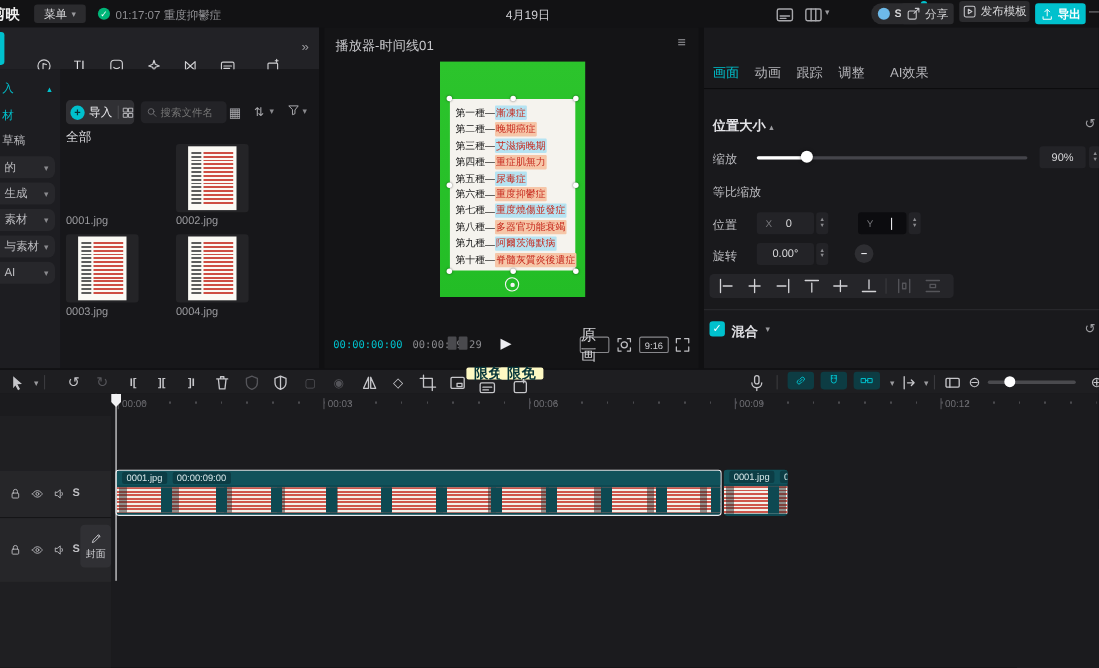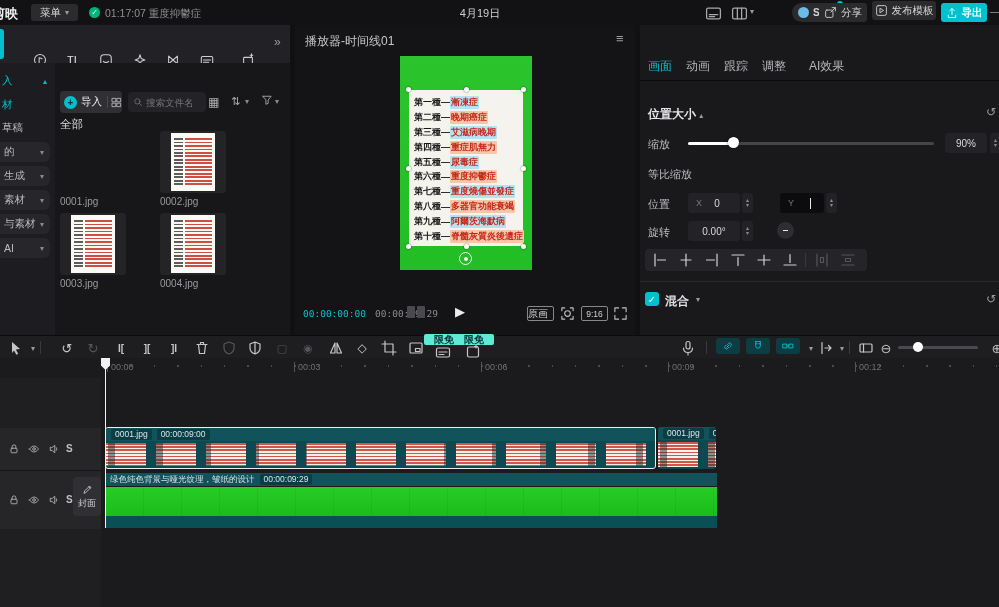--- a/index.html
+++ b/index.html
@@ -15,21 +15,21 @@
   .atb-item{position:absolute;top:28px;height:32px;display:flex;flex-direction:column;align-items:center;justify-content:space-between;color:#cfcfd2}
   .atb-item .albl{font-size:9px;color:#c2c2c6;white-space:nowrap}
   .nav-row{position:absolute;left:0;width:55px;height:20px;display:flex;align-items:center;font-size:10.5px;color:#bdbdc1}
   .nav-pill{background:#27272b;border-radius:0 6px 6px 0;padding-left:4px;justify-content:space-between;padding-right:6px}
   .tile{position:absolute;width:66px;height:62px;background:#242427;border-radius:3px}
   .thumbw{position:absolute;left:11px;top:2px;width:44px;height:58px;background:#fbfaf5}
   .red-lines{position:absolute;inset:5px 3px;background:
      repeating-linear-gradient(180deg, rgba(40,40,40,.75) 0 1.7px, transparent 1.7px 3.5px) left top/24% 100% no-repeat,
      repeating-linear-gradient(180deg, rgba(198,48,36,.85) 0 1.7px, transparent 1.7px 3.5px) right top/72% 100% no-repeat}
   .fname{position:absolute;font-size:10px;color:#9a9a9e}
-  .cline{height:14.9px;display:flex;align-items:center;font-size:9px;font-weight:bold;white-space:nowrap}
+  .cline{height:14.9px;display:flex;align-items:center;font-size:9px;font-weight:normal;white-space:nowrap}
   .cline .pfx,.cline .dsh{color:#181818}
   .cline .dname{color:#c6281c;padding:0 1px;border-radius:1px}
   .cline:nth-child(odd) .dname{background:#b5e3f2}
   .cline:nth-child(even) .dname{background:#f6c6a8}
   .handle{position:absolute;width:5px;height:5px;background:#fff;border-radius:50%;box-shadow:0 0 2px rgba(0,0,0,.6)}
   .itab{position:absolute;top:33px;font-size:12px;color:#b5b5b9}
   .istab{position:absolute;top:0;height:25px;display:flex;align-items:center;justify-content:center;font-size:11px;color:#9a9a9e;width:86px}
   .ibox{position:absolute;background:#232327;border-radius:3px;display:flex;align-items:center;justify-content:center;font-size:10px;color:#d8d8da}
   .stepper{position:absolute;width:11px;background:#232327;border-radius:3px;display:flex;flex-direction:column;align-items:center;justify-content:center;color:#8a8a8e;font-size:6px;line-height:5px}
   .alic{position:absolute;top:3px;width:16px;height:16px;color:#d2d2d6}
@@ -40,21 +40,21 @@
   .rlab{position:absolute;top:362px;font-size:9px;color:#6e6e73;border-left:1px solid #55555a;padding-left:3px;line-height:10px}
   .cliphead{position:absolute;left:0;top:0;right:0;height:13px;background:#11525b;display:flex;align-items:center;gap:5px;padding-left:5px;overflow:hidden}
   .chip{background:#0c3d45;border-radius:2px;color:#d5e6e8;font-size:8.5px;line-height:11px;padding:0 4px;white-space:nowrap}
   .strip{position:absolute;left:0;right:0;top:15px;bottom:2px;background:
      repeating-linear-gradient(90deg, transparent 0 40px, #0e4952 40px 50px),
      repeating-linear-gradient(90deg, rgba(45,45,45,.5) 2px, rgba(45,45,45,.5) 9px, transparent 9px 50px),
      repeating-linear-gradient(180deg, rgba(198,48,36,.8) 0 1.6px, transparent 1.6px 3.2px),
      #f3f1ea}
   .gbody{position:absolute;background:repeating-linear-gradient(90deg, rgba(0,60,0,.08) 0 1px, transparent 1px 38px),linear-gradient(180deg,#27cc27,#1abd1a)}
   .tealbtn{position:absolute;top:338px;width:24px;height:16px;background:#0d3c43;border-radius:3px;display:flex;align-items:center;justify-content:center;color:#00c1cd}
-  .badge{position:absolute;top:334px;width:40px;height:11px;background:#5eead4;border-radius:2px;color:#06353a;font-size:10px;font-weight:bold;display:flex;align-items:center;justify-content:center}
+  .badge{position:absolute;top:334px;width:40px;height:11px;background:#fef9c3;border-radius:2px;color:#06353a;font-size:13px;font-weight:bold;display:flex;align-items:center;justify-content:center}
   .ghead-ic{position:absolute;width:12px;height:12px;color:#b0b0b4}
 </style>
 </head>
 <body>
 
 <div class="ab topbar">
   <div class="ab" style="left:0;top:4px;width:26px;height:17px;overflow:hidden">
     <span style="display:inline-block;margin-left:-8px;font-size:13px;font-weight:bold;color:#f0f0f0">剪映</span>
   </div>
   <div class="ab pill" style="left:31px;top:4px;width:47px;height:17px">
@@ -334,21 +334,21 @@
     <div class="ab" style="left:59px;top:196px;width:13px;height:13px;border:1.6px solid #f5f5f5;border-radius:50%;display:flex;align-items:center;justify-content:center">
       <span style="width:4px;height:4px;background:#f5f5f5;border-radius:50%"></span>
     </div>
   </div>
 
   <div class="ab" style="left:8px;top:283px;font-family:'DejaVu Sans Mono',monospace;font-size:9.5px;color:#00c1cd">00:00:00:00</div>
   <div class="ab" style="left:80px;top:283px;font-family:'DejaVu Sans Mono',monospace;font-size:9.5px;color:#8a8a8e">00:00:09:29</div>
   <span class="ab" style="left:112px;top:281px;width:8px;height:12px;background:#4a4a4e;border-radius:1px"></span>
   <span class="ab" style="left:122px;top:281px;width:8px;height:12px;background:#4a4a4e;border-radius:1px"></span>
   <div class="ab" style="left:160px;top:279px;font-size:13px;color:#ececf0">▶</div>
-  <div class="ab" style="left:232px;top:281px;width:27px;height:15px;border:1px solid #88888c;border-radius:2px;font-size:10px;color:#d0d0d4;display:flex;align-items:center;justify-content:flex-start">
+  <div class="ab" style="left:232px;top:281px;width:27px;height:15px;border:1px solid #88888c;border-radius:2px;font-size:14px;color:#d0d0d4;display:flex;align-items:center;justify-content:flex-end">
       <span>原画</span>
     </div>
   <span class="ab" style="left:265px;top:281px;width:15px;height:15px;color:#c0c0c4">
       <svg class="ic" viewBox="0 0 16 16">
         <circle cx="8" cy="8" r="3"></circle>
         <path d="M2 5V2h3M11 2h3v3M14 11v3h-3M5 14H2v-3"></path>
       </svg>
     </span>
   <div class="ab" style="left:286px;top:281px;width:27px;height:15px;border:1px solid #88888c;border-radius:2px;font-size:8.5px;color:#d0d0d4;display:flex;align-items:center;justify-content:center">
       <span>9:16</span>
@@ -654,24 +654,16 @@
   </div>
 
   <div class="ab" style="left:658px;top:69px;width:58px;height:42px;background:#0e4952;border-radius:3px;overflow:hidden">
     <div class="cliphead">
       <span class="chip">0001.jpg</span>
       <span class="chip">00:00</span>
     </div>
     <div class="strip"></div>
   </div>
 
-  <div class="ab" style="left:105px;top:115px;width:612px;height:55px">
-    <div class="cliphead" style="height:13px">
-      <span style="font-size:8.5px;color:#cfe2e4;white-space:nowrap">绿色纯色背景与哑光纹理，皱纸的设计</span>
-      <span class="chip">00:00:09:29</span>
-    </div>
-    <div class="gbody" style="left:0;top:14px;width:612px;height:29px"></div>
-    <div class="ab" style="left:0;top:43px;width:612px;height:12px;background:#0a4e56"></div>
-  </div>
 
   <div class="ab" style="left:101px;top:0;width:9px;height:12px;background:#f2f2f4;clip-path:polygon(0 0,100% 0,100% 62%,50% 100%,0 62%);z-index:6"></div>
   <div class="ab" style="left:104.5px;top:0;width:1.5px;height:170px;background:#f2f2f4;z-index:6"></div>
 </div>
 
 </body></html>

